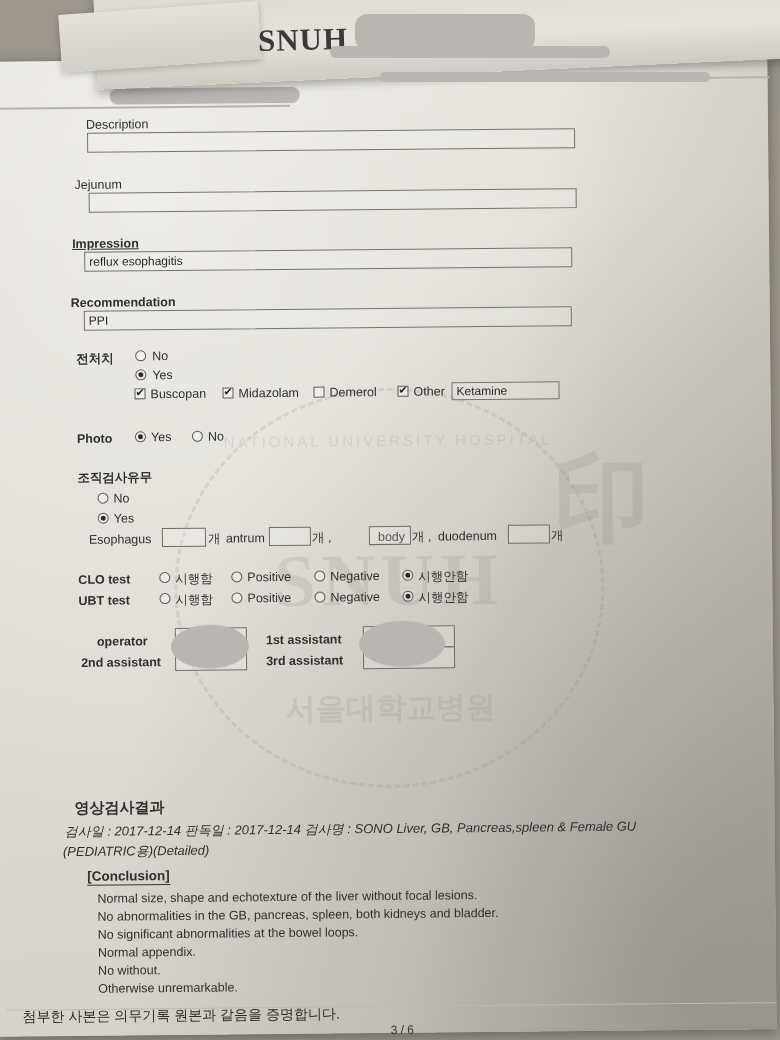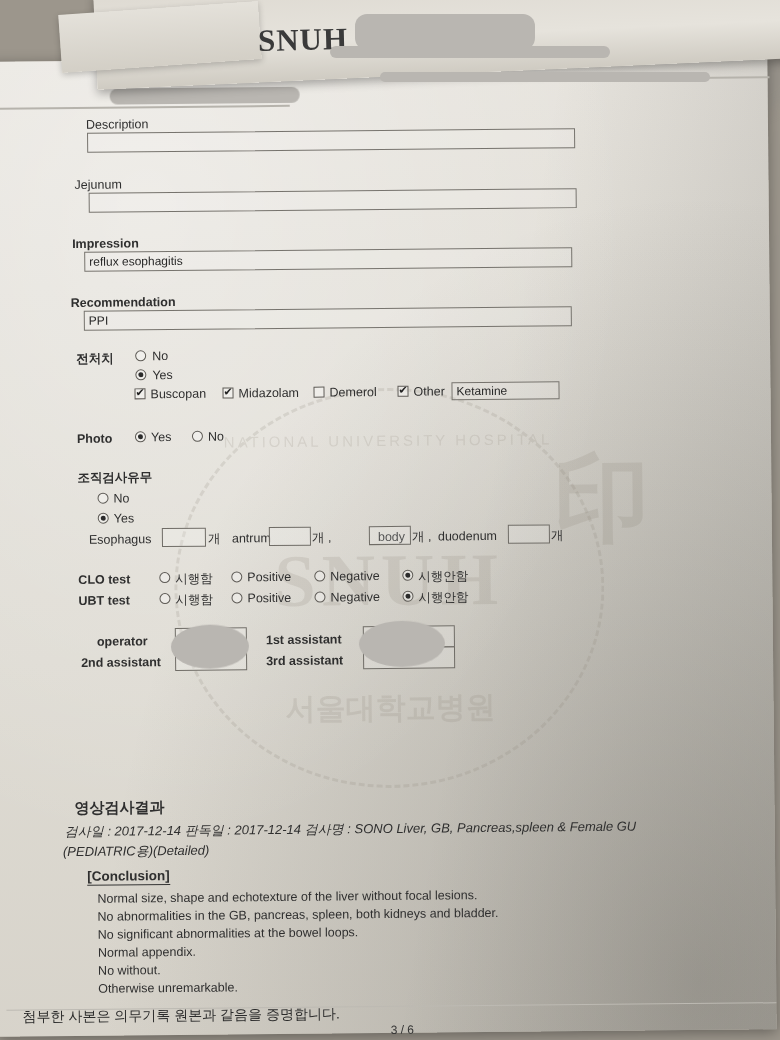--- a/index.html
+++ b/index.html
@@ -271,21 +271,21 @@
     <div class="rule" style="left:600px;top:22px;width:180px;"></div>
 
     <div class="form">
 
       <div class="lbl" style="left:96px;top:57px;">Description</div>
       <div class="fieldbox" style="left:97px;top:72px;width:488px;height:20px;"></div>
 
       <div class="lbl" style="left:84px;top:117px;">Jejunum</div>
       <div class="fieldbox" style="left:98px;top:132px;width:488px;height:20px;"></div>
 
-      <div class="lbl bold" style="left:81px;top:176px;">Impression</div>
+      <div class="lbl bold" style="left:81px;top:176px;text-decoration:underline;">Impression</div>
       <div class="fieldbox" style="left:93px;top:191px;width:488px;height:20px;">reflux esophagitis</div>
 
       <div class="lbl bold" style="left:79px;top:235px;">Recommendation</div>
       <div class="fieldbox" style="left:92px;top:250px;width:488px;height:20px;">PPI</div>
 
       <div class="lbl bold" style="left:84px;top:290px;">전처치</div>
       <div class="radio" style="left:143px;top:290px;"></div>
       <div class="lbl" style="left:160px;top:289px;">No</div>
       <div class="radio on" style="left:143px;top:309px;"></div>
       <div class="lbl" style="left:160px;top:308px;">Yes</div>
@@ -308,21 +308,21 @@
 
       <div class="lbl bold" style="left:84px;top:409px;">조직검사유무</div>
       <div class="radio" style="left:104px;top:432px;"></div>
       <div class="lbl" style="left:120px;top:431px;">No</div>
       <div class="radio on" style="left:104px;top:452px;"></div>
       <div class="lbl" style="left:120px;top:451px;">Yes</div>
 
       <div class="lbl" style="left:95px;top:472px;">Esophagus</div>
       <div class="smallbox" style="left:168px;top:468px;width:44px;height:19px;"></div>
       <div class="lbl" style="left:214px;top:471px;">개</div>
-      <div class="lbl" style="left:232px;top:472px;margin-left:6px;">antrum</div>
+      <div class="lbl" style="left:232px;top:472px;">antrum</div>
       <div class="smallbox" style="left:275px;top:468px;width:42px;height:19px;"></div>
       <div class="lbl" style="left:318px;top:471px;">개</div>
       <div class="lbl" style="left:334px;top:472px;">,</div>
       <div class="lbl" style="left:344px;top:472px;padding-left:40px;">body</div>
       <div class="smallbox" style="left:375px;top:468px;width:42px;height:19px;"></div>
       <div class="lbl" style="left:418px;top:471px;">개</div>
       <div class="lbl" style="left:434px;top:472px;">,</div>
       <div class="lbl" style="left:444px;top:472px;text-align:center;">duodenum</div>
       <div class="smallbox" style="left:514px;top:468px;width:42px;height:19px;"></div>
       <div class="lbl" style="left:557px;top:471px;">개</div>

